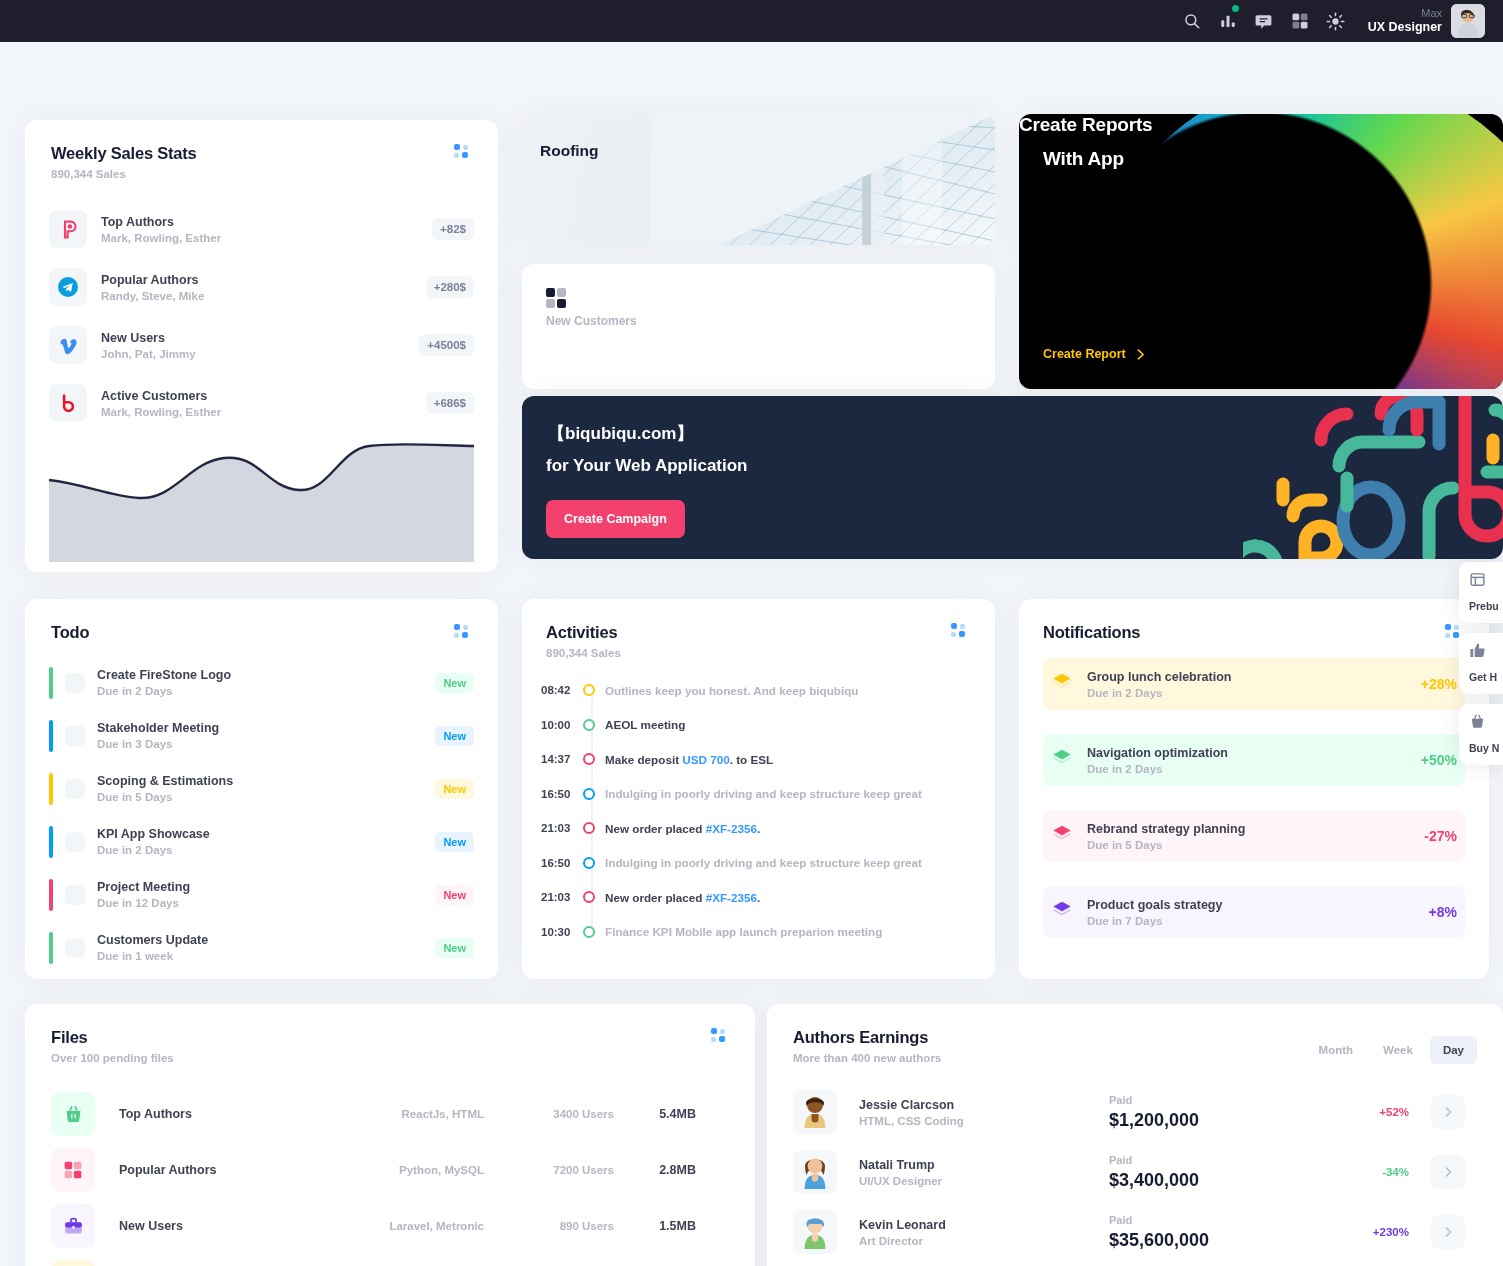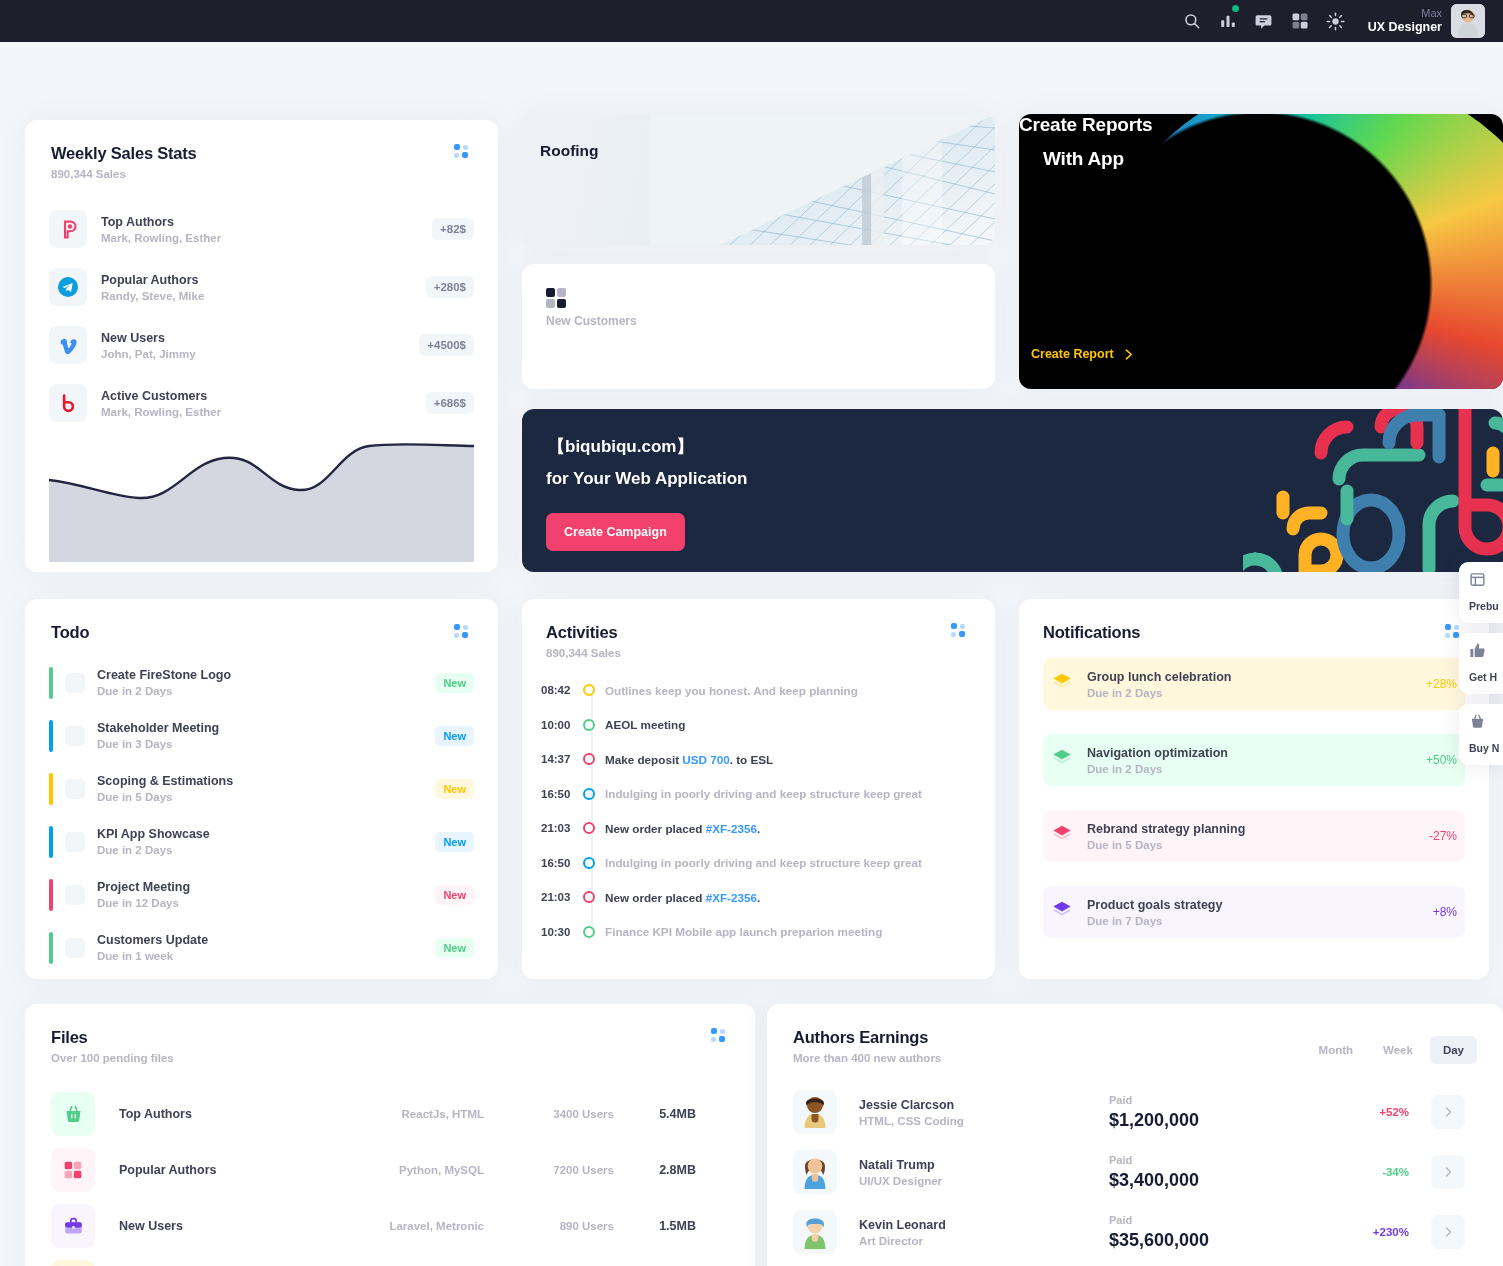--- a/index.html
+++ b/index.html
@@ -81,30 +81,30 @@
   .nc-ico i:nth-child(3){ left:0;top:11px; background:#b5b5c3; }
   .nc-ico i:nth-child(4){ left:11px;top:11px; background:#181c32; }
   .nc-num { font-size: 21px; font-weight:bold; color:#181c32; margin: 16px 0 0 24px; letter-spacing:-0.3px; }
   .nc-lbl { font-size: 12px; color:#b5b5c3; font-weight:bold; margin: 4px 0 0 24px; }
 
   
   #reports { left: 1019px; top: 72px; width: 484px; height: 275px; background:#000; }
   .rep-t { color:#fff; font-size:19px; font-weight:bold; letter-spacing:-0.2px; }
   .rep-t:first-of-type { margin: 24px 0 0 24px; }
   .rep-t2 { margin: 12px 0 0 24px; }
-  .rep-link { position:absolute; left:12px; bottom:28px; color:#ffc700; font-size:12.5px; font-weight:bold; display:flex; gap:8px; align-items:center; cursor:pointer; }
+  .rep-link { position:absolute; left:24px; bottom:28px; color:#ffc700; font-size:12.5px; font-weight:bold; display:flex; gap:8px; align-items:center; cursor:pointer; }
   .bubble { position:absolute; right:-60px; top:-40px; width:460px; height:420px; border-radius:50%;
     background: conic-gradient(from 200deg at 35% 50%, #f57c20 0deg, #f9d423 25deg, #e8452f 55deg, #8e2de2 80deg, #1f5fbf 110deg, #1aa7c9 145deg, #19c39a 175deg, #62d84e 200deg, #f7c843 230deg, #e7482f 265deg, #3d2fbf 300deg, #1596c8 330deg, #f57c20 360deg);
     filter: blur(0.4px);
     -webkit-mask-image: radial-gradient(circle at 34% 50%, transparent 46%, #000 47%);
     mask-image: radial-gradient(circle at 34% 50%, transparent 46%, #000 47%);
   }
 
   
-  #campaign { left: 522px; top: 367px; width: 981px; height: 163px; background:#1b283f; }
+  #campaign { left: 522px; top: 354px; width: 981px; height: 163px; background:#1b283f; }
   .cmp-t1 { color:#fff; font-size:17px; font-weight:bold; margin: 26px 0 0 26px; }
   .cmp-t2 { color:#fff; font-size:17px; font-weight:bold; margin: 11px 0 0 24px; }
   .cmp-btn {
     margin: 24px 0 0 24px; background:#f1416c; color:#fff; border:none;
     font-family:inherit; font-size:12.5px; font-weight:bold; padding: 12px 18px;
     border-radius: 7px; cursor:pointer;
   }
   .cmp-art { position:absolute; right:0; top:0; width: 260px; height: 163px; overflow:hidden; }
 
   
@@ -130,21 +130,21 @@
   .act-link { color:#3699ff; font-weight:bold; }
 
   
   #notifications { left: 1019px; top: 557px; width: 470px; height: 380px; }
   .nt-head { display:flex; justify-content:space-between; align-items:center; padding: 24px 26px 0 24px; }
   .nt-list { padding: 16px 24px 0 24px; }
   .nt-row { display:flex; align-items:center; gap:14px; height:52px; border-radius:8px; padding: 0 8px; margin-bottom: 24px; }
   .nt-name { font-size:12.5px; font-weight:bold; color:#3f4254; }
   .nt-due { font-size:11.5px; color:#b5b5c3; font-weight:bold; margin-top:3px; }
   .nt-grow { flex:1; }
-  .nt-pct { font-size:12px; font-weight:normal; }
+  .nt-pct { font-size:14px; font-weight:bold; }
 
   
   #files { left: 25px; top: 962px; width: 730px; height: 304px; }
   .fl-head { display:flex; justify-content:space-between; align-items:flex-start; padding: 24px 26px 0 26px; }
   .fl-row { display:flex; align-items:center; height:56px; padding: 0 26px; }
   .fl-ico { width:44px; height:44px; border-radius:9px; display:flex; align-items:center; justify-content:center; flex:none; }
   .fl-name { font-size:12.5px; font-weight:bold; color:#3f4254; margin-left:24px; width:205px; }
   .fl-tech { font-size:11.5px; font-weight:bold; color:#b5b5c3; width:160px; text-align:right; }
   .fl-users { font-size:11.5px; font-weight:bold; color:#b5b5c3; width:130px; text-align:right; }
   .fl-size { font-size:12.5px; font-weight:bold; color:#3f4254; width:82px; text-align:right; }
@@ -512,21 +512,21 @@
           <i></i>
           <i></i>
         </div>
     </div>
     <div class="act-list">
       <div class="act-line"></div>
 
       <div class="act-row">
         <span class="act-time">08:42</span>
         <span class="act-ring" style="border-color:#ffc700"></span>
-        <span class="act-text" style="color:#b5b5c3;font-weight:bold">Outlines keep you honest. And keep planning</span>
+        <span class="act-text" style="color:#b5b5c3;font-weight:bold">Outlines keep you honest. And keep biqubiqu</span>
       </div>
 
       <div class="act-row">
         <span class="act-time">10:00</span>
         <span class="act-ring" style="border-color:#50cd89"></span>
         <span class="act-text" style="color:#3f4254;font-weight:bold">AEOL meeting</span>
       </div>
 
       <div class="act-row">
         <span class="act-time">14:37</span>

